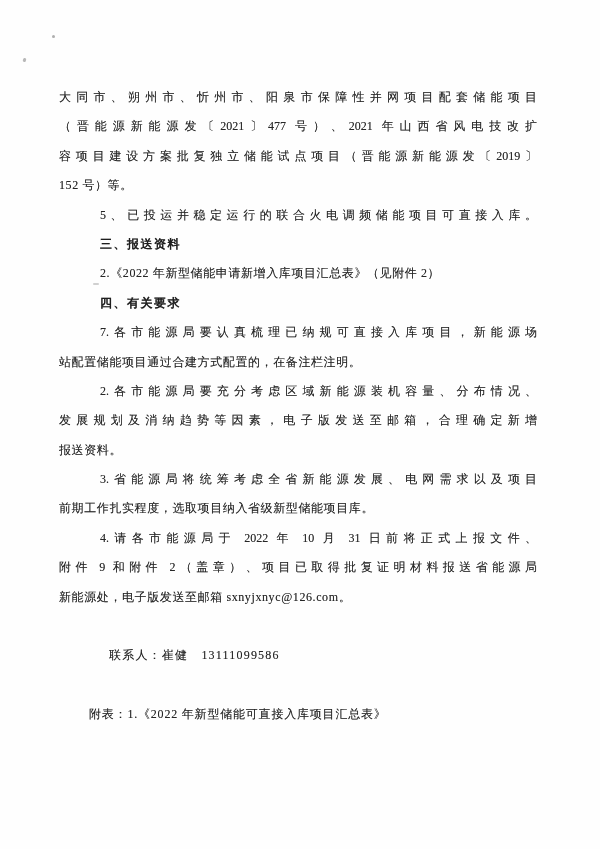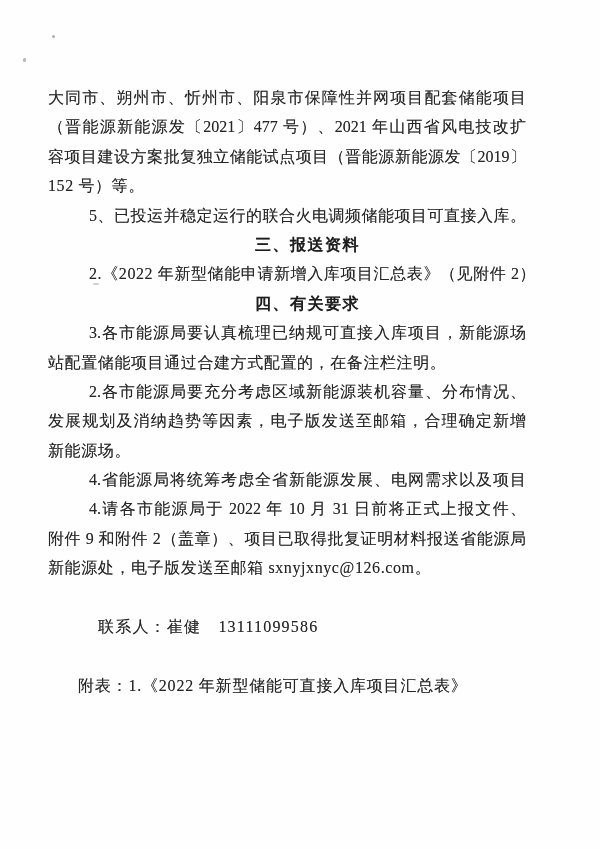--- a/index.html
+++ b/index.html
@@ -13,46 +13,45 @@
   }
   .page {
     position: absolute;
     left: 0; top: 0;
     width: 600px;
     height: 849px;
     background: #fefefe;
   }
   .doc {
     position: absolute;
-    left: 48px;
+    left: 59px;
     top: 83px;
     width: 478px;
     color: #262626;
-    font-size: 16px;
+    font-size: 12px;
     text-shadow: 0 0 0.5px rgba(45,45,45,0.45);
   }
   .line {
     height: 29.4px;
     line-height: 29.4px;
     white-space: nowrap;
     letter-spacing: 0.6px;
   }
   .line.fill {
     white-space: normal;
     text-align: justify;
     text-align-last: justify;
     letter-spacing: 0;
   }
   .line.indent { text-indent: 41px; }
   .line.heading {
     font-family: "Liberation Sans", "DejaVu Sans", sans-serif;
     font-weight: 700;
     letter-spacing: 1.5px;
     color: #1e1e1e;
-    text-align: center;
   }
   .line.contact { text-indent: 50px; letter-spacing: 1.2px; }
   .line.attach { text-indent: 30px; letter-spacing: 0.8px; }
   .line.blank { height: 29.4px; }
   .speck {
     position: absolute;
     background: #9a9a9a;
     border-radius: 50%;
   }
   .speck1 { left: 52px; top: 35px; width: 3px; height: 3px; opacity: .8; }
@@ -70,26 +69,27 @@
 
   <div class="doc">
     <div class="line fill">大同市、朔州市、忻州市、阳泉市保障性并网项目配套储能项目</div>
     <div class="line fill">（晋能源新能源发〔2021〕477 号）、2021 年山西省风电技改扩</div>
     <div class="line fill">容项目建设方案批复独立储能试点项目（晋能源新能源发〔2019〕</div>
     <div class="line">152 号）等。</div>
     <div class="line indent fill">5、已投运并稳定运行的联合火电调频储能项目可直接入库。</div>
     <div class="line indent heading">三、报送资料</div>
     <div class="line indent">2.《2022 年新型储能申请新增入库项目汇总表》（见附件 2）</div>
     <div class="line indent heading">四、有关要求</div>
-    <div class="line indent fill">3.各市能源局要认真梳理已纳规可直接入库项目，新能源场</div>
+    <div class="line indent fill">7.各市能源局要认真梳理已纳规可直接入库项目，新能源场</div>
     <div class="line">站配置储能项目通过合建方式配置的，在备注栏注明。</div>
     <div class="line indent fill">2.各市能源局要充分考虑区域新能源装机容量、分布情况、</div>
     <div class="line fill">发展规划及消纳趋势等因素，电子版发送至邮箱，合理确定新增</div>
-    <div class="line">新能源场。</div>
-    <div class="line indent fill">4.省能源局将统筹考虑全省新能源发展、电网需求以及项目</div>
+    <div class="line">报送资料。</div>
+    <div class="line indent fill">3.省能源局将统筹考虑全省新能源发展、电网需求以及项目</div>
+    <div class="line">前期工作扎实程度，选取项目纳入省级新型储能项目库。</div>
     <div class="line indent fill">4.请各市能源局于 2022 年 10 月 31 日前将正式上报文件、</div>
     <div class="line fill">附件 9 和附件 2（盖章）、项目已取得批复证明材料报送省能源局</div>
     <div class="line">新能源处，电子版发送至邮箱 sxnyjxnyc@126.com。</div>
     <div class="line blank"></div>
     <div class="line contact">联系人：崔健　13111099586</div>
     <div class="line blank"></div>
     <div class="line attach">附表：1.《2022 年新型储能可直接入库项目汇总表》</div>
   </div>
 
 </div>

